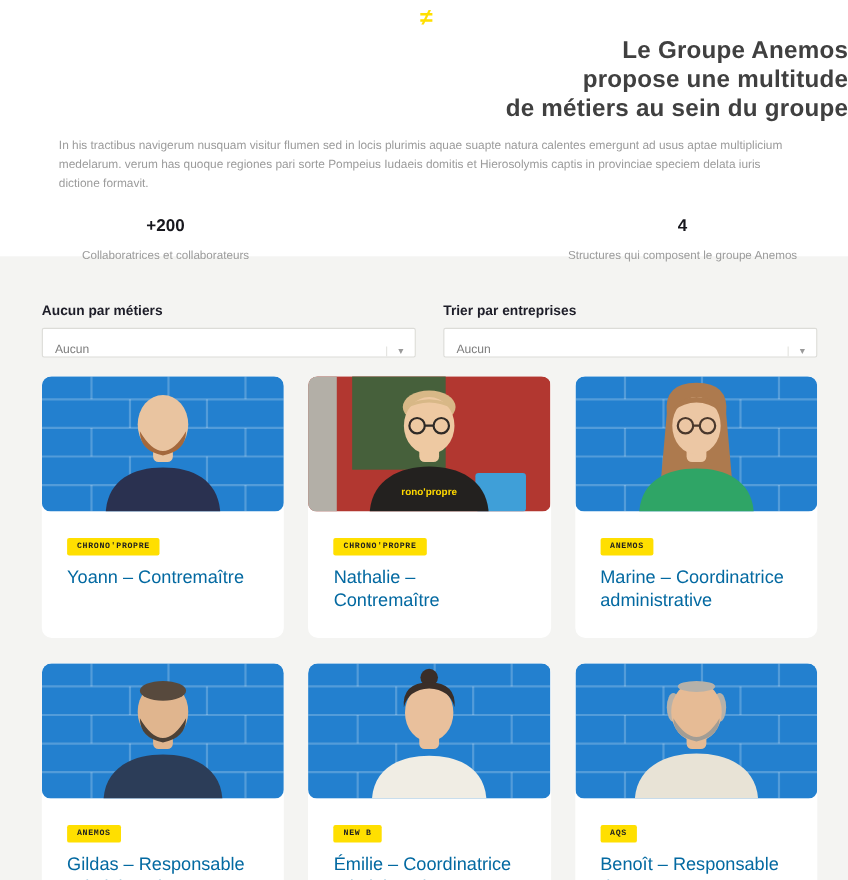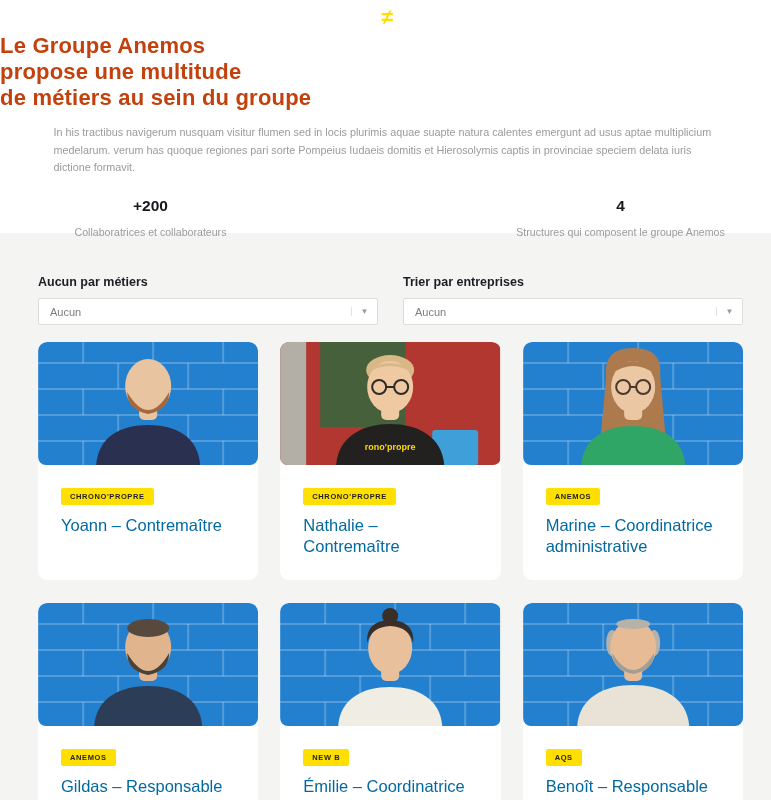--- a/index.html
+++ b/index.html
@@ -3,52 +3,52 @@
 <meta charset="utf-8">
 <style>
   * { margin:0; padding:0; box-sizing:border-box; }
   html,body { width:771px; height:800px; overflow:hidden; background:#fff;
     font-family:"Liberation Sans", sans-serif; }
 
   
   .intro-section { background:#fff; padding-top:6px; height:233px; }
   .top-icon { display:block; text-align:center; color:var(--accent,#f8d408);
     font-size:21px; font-weight:bold; line-height:1; transform:translateX(2px); }
-  h1.page-title { text-align:left; margin-top:6px; color:#c2410c;
+  h1.page-title { text-align:right; margin-top:6px; color:#404040;
     font-size:22px; font-weight:bold; line-height:1.18; letter-spacing:.2px; }
   .intro-text { width:664px; margin:13px auto 0; text-align:left;
     color:#9b9b9b; font-size:10.8px; line-height:1.65; }
 
   .stats-row { display:flex; width:705px; margin:20px auto 0; }
   .stat { flex:1; text-align:center; }
   .stat-value { color:#17171d; font-size:15.5px; font-weight:bold; }
   .stat-label { margin-top:11px; color:#9b9b9b; font-size:10.6px; }
 
   
   .gray-section { background:#f4f4f2; height:567px; padding:42px 28px 0 38px; }
 
   .filters-row { display:flex; gap:25px; margin-bottom:17px; }
   .filter { flex:1; }
   .filter-label { color:#1d1d28; font-size:12.5px; font-weight:bold; margin-bottom:9px; }
   .select { background:#fff; border:1px solid #dcdcd8; border-radius:2px;
-    height:27px; display:flex; align-items:center; cursor:pointer; }
+    height:27px; display:flex; align-items:flex-end; cursor:pointer; }
   .select-value { flex:1; display:flex; align-items:center; padding-left:11px;
     color:#7d7d7d; font-size:11px; }
   .select-arrow { width:26px; border-left:1px solid #e3e3df; display:flex;
     align-items:center; justify-content:center; color:#9a9a9a; font-size:8px; }
 
   
   .cards-grid { display:grid; grid-template-columns:repeat(3,1fr);
     column-gap:22px; row-gap:23px; }
   .card { background:#fff; border-radius:9px; overflow:hidden; cursor:pointer; }
   .card-photo { display:block; width:100%; height:123px; border-radius:8px; }
   .card-body { padding:20px 23px 24px; }
   .badge { display:inline-block; background:var(--accent,#ffdf00); color:#1f1f1f;
     font-size:7.5px; font-weight:bold; letter-spacing:.6px; padding:4px 9px;
-    border-radius:2px; text-transform:uppercase; }
+    border-radius:2px; text-transform:uppercase;font-family:Liberation Mono, monospace; }
   .card-name { margin-top:10px; color:#0369a1; font-size:16.5px;
     font-weight:normal; line-height:1.25; }
 </style>
 </head>
 <body>
 
 <section class="intro-section">
   <span class="top-icon">≠</span>
   <h1 class="page-title">
     <div>Le Groupe Anemos</div>

